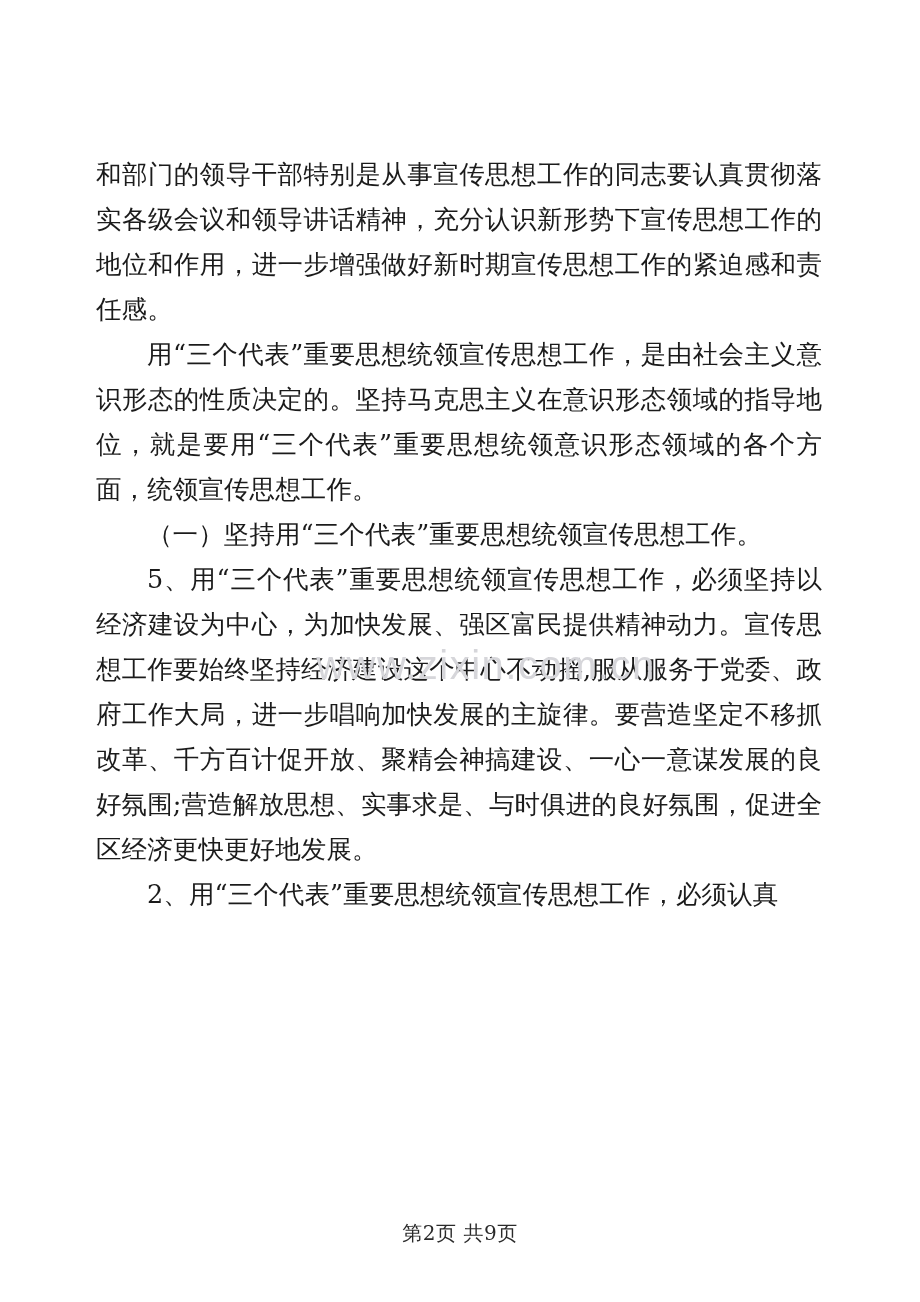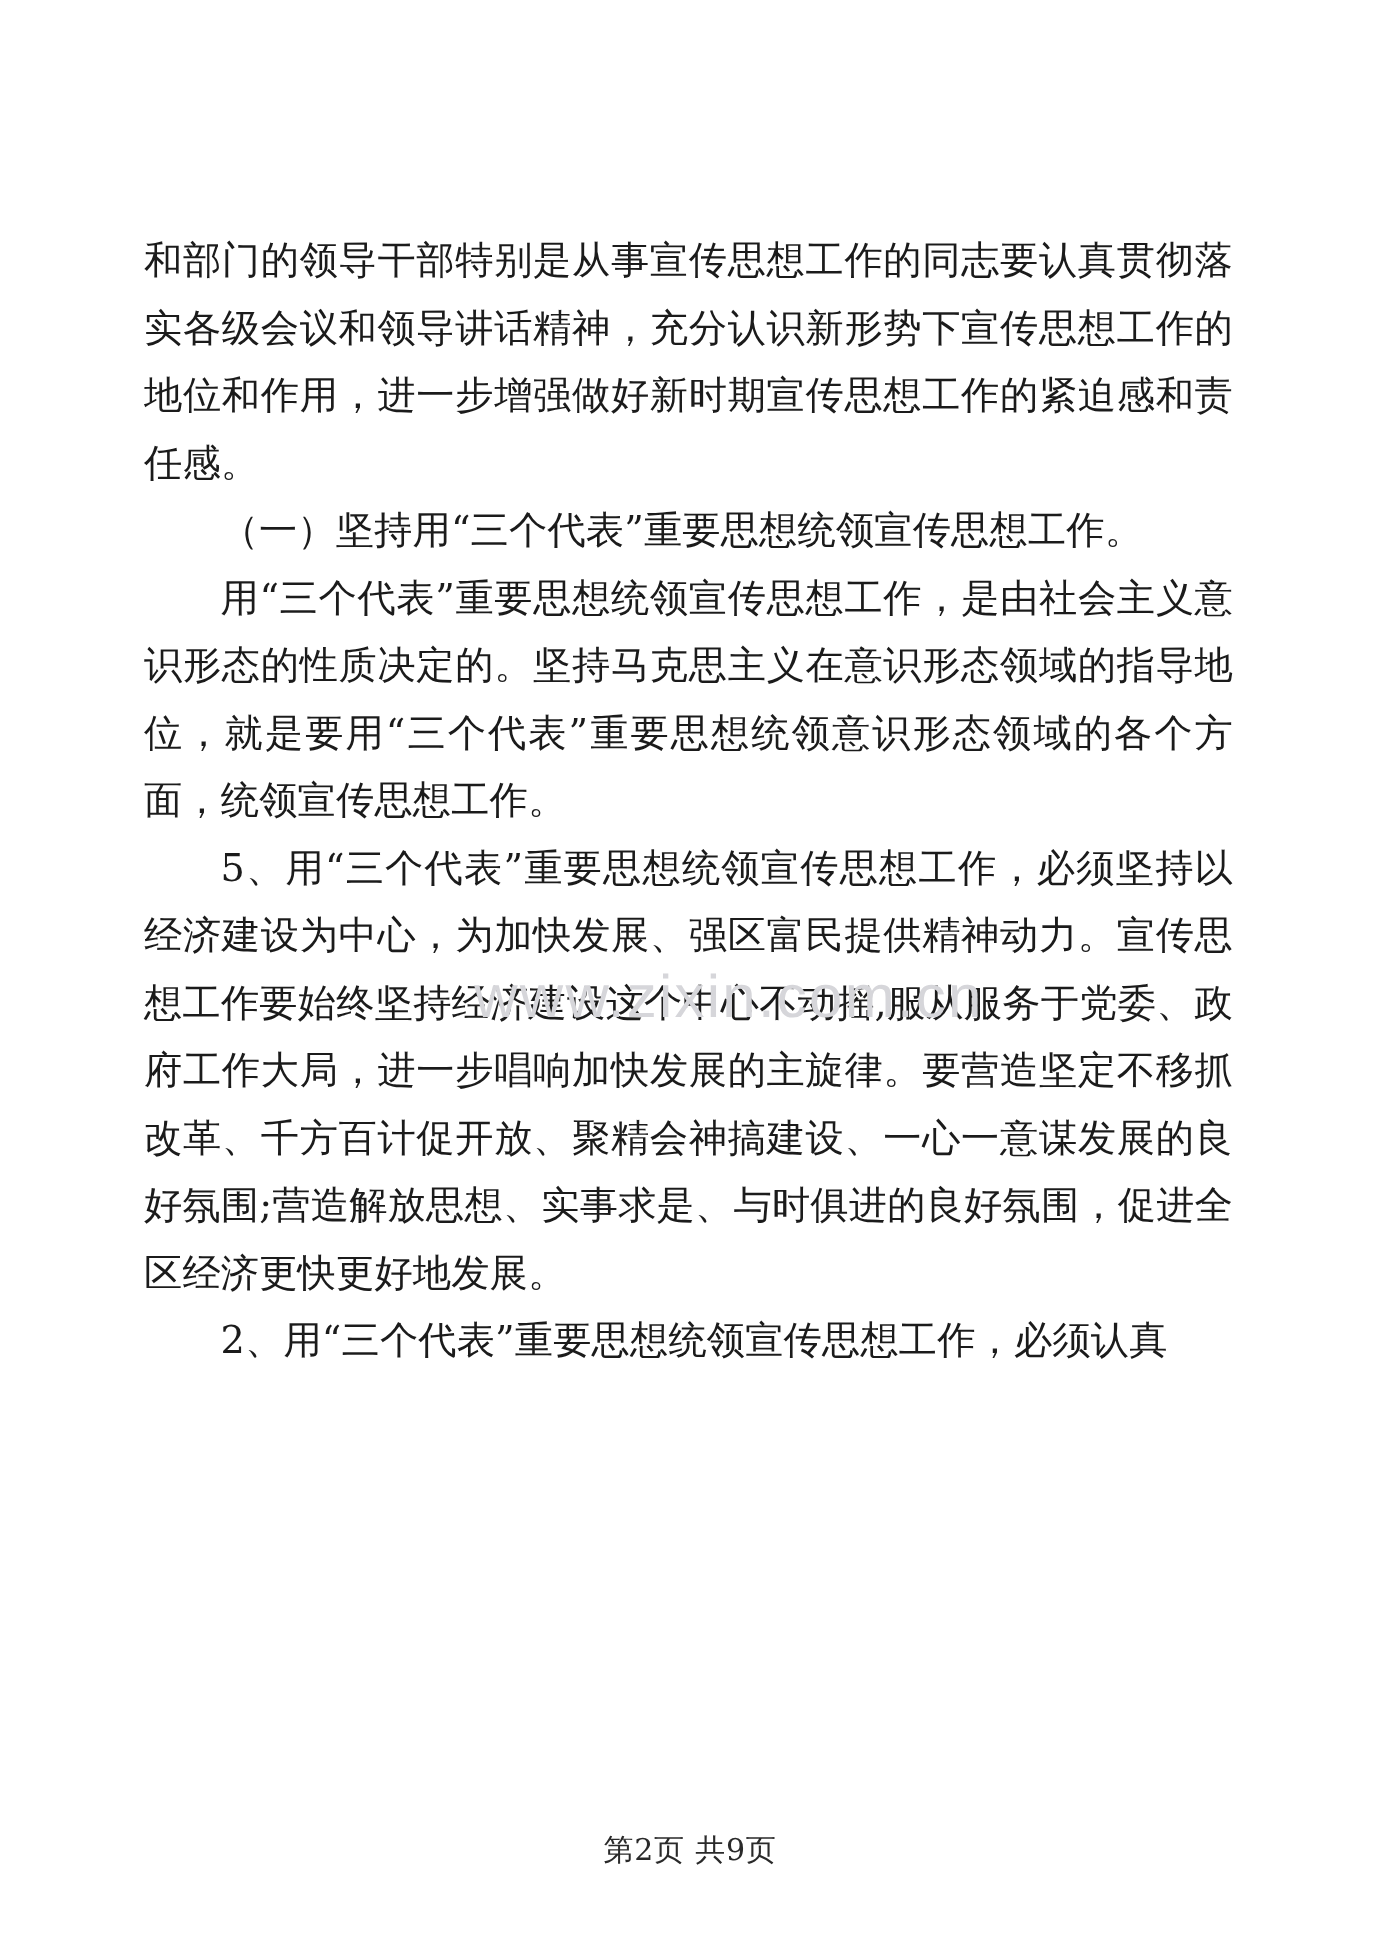--- a/index.html
+++ b/index.html
@@ -68,22 +68,22 @@
     margin-top: 24px;
   }
 </style>
 </head>
 <body>
 
 <div class="page">
 
   <div class="doc-body">
     <p class="para">和部门的领导干部特别是从事宣传思想工作的同志要认真贯彻落实各级会议和领导讲话精神，充分认识新形势下宣传思想工作的地位和作用，进一步增强做好新时期宣传思想工作的紧迫感和责任感。</p>
+    <p class="para indent">用“三个代表”重要思想统领宣传思想工作，是由社会主义意识形态的性质决定的。坚持马克思主义在意识形态领域的指导地位，就是要用“三个代表”重要思想统领意识形态领域的各个方面，统领宣传思想工作。</p>
     <p class="para indent">（一）坚持用“三个代表”重要思想统领宣传思想工作。</p>
-    <p class="para indent">用“三个代表”重要思想统领宣传思想工作，是由社会主义意识形态的性质决定的。坚持马克思主义在意识形态领域的指导地位，就是要用“三个代表”重要思想统领意识形态领域的各个方面，统领宣传思想工作。</p>
     <p class="para indent">5、用“三个代表”重要思想统领宣传思想工作，必须坚持以经济建设为中心，为加快发展、强区富民提供精神动力。宣传思想工作要始终坚持经济建设这个中心不动摇,服从服务于党委、政府工作大局，进一步唱响加快发展的主旋律。要营造坚定不移抓改革、千方百计促开放、聚精会神搞建设、一心一意谋发展的良好氛围;营造解放思想、实事求是、与时俱进的良好氛围，促进全区经济更快更好地发展。</p>
     <p class="para indent">2、用“三个代表”重要思想统领宣传思想工作，必须认真</p>
   </div>
 
   <div class="watermark">www.zixin.com.cn</div>
 
   <div class="footer">第2页  共9页</div>
 
 </div>
 

